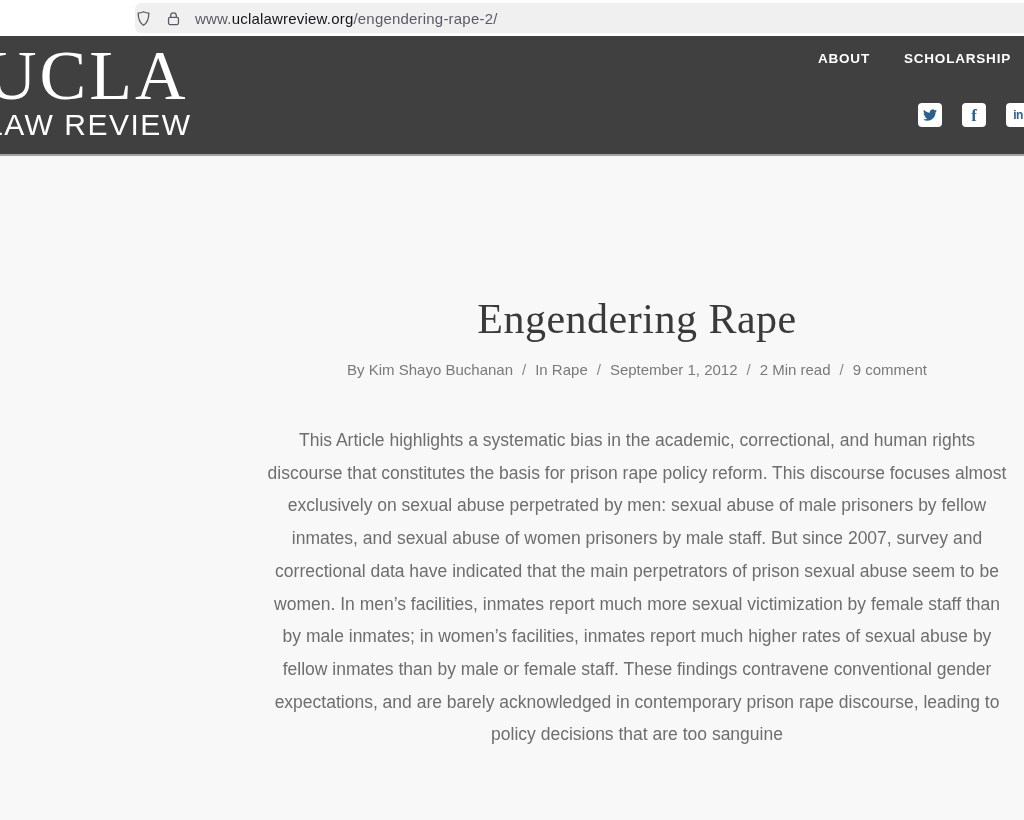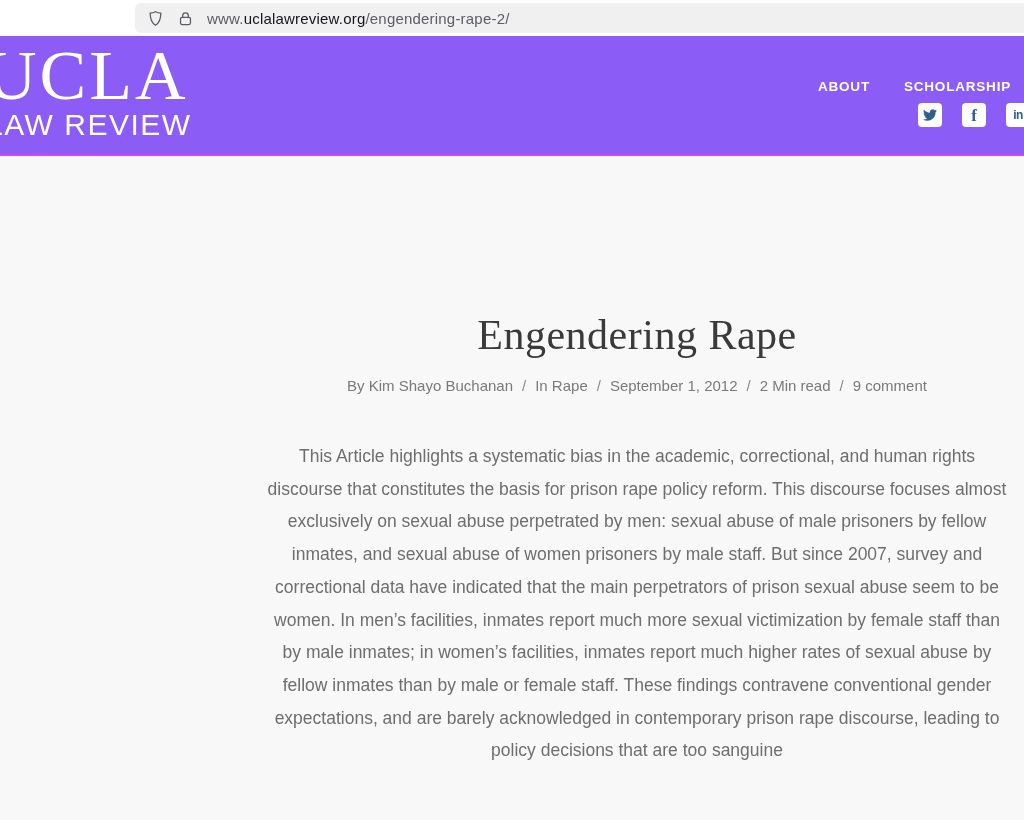--- a/index.html
+++ b/index.html
@@ -10,42 +10,42 @@
     font-family:"Liberation Sans", sans-serif;
   }
 
   
   .browser-chrome {
     height:36px; background:#ffffff; position:relative;
   }
   .url-bar {
     position:absolute; left:135px; right:0; top:3px; height:30px;
     background:#f0f0f1; border-radius:6px 0 0 6px;
-    display:flex; align-items:center; padding-left:12px;
+    display:flex; align-items:center; 
   }
   .url-bar .chrome-icon { width:17px; height:17px; margin-right:13px; flex:0 0 auto; display:block; }
   .url-text { font-size:15px; color:#5b5b66; letter-spacing:0.2px; white-space:nowrap; }
   .url-text .domain { color:#15141a; }
 
   
   .site-header {
-    height:120px; background:#8b5cf6; position:relative; overflow:hidden;
-    border-bottom:2px solid #d946ef;
+    height:120px; background:#404040; position:relative; overflow:hidden;
+    border-bottom:2px solid #a3a3a3;
   }
   .site-logo { position:absolute; left:-14px; top:8px; color:#ffffff; cursor:pointer; }
   .logo-ucla {
     font-family:"Liberation Serif", serif; font-size:70px; line-height:64px;
     letter-spacing:3px; font-weight:400;
   }
   .logo-lawreview {
     font-family:"Liberation Sans", sans-serif; font-size:30px; line-height:32px;
     letter-spacing:1.5px; font-weight:400; margin-top:1px;
   }
   .main-nav {
-    position:absolute; top:14px; right:13px; display:flex; gap:34px;margin-top:28px;
+    position:absolute; top:14px; right:13px; display:flex; gap:34px;
   }
   .nav-item {
     color:#ffffff; font-size:13.5px; font-weight:bold; letter-spacing:0.8px;
     cursor:pointer; line-height:18px;
   }
   .social-row {
     position:absolute; top:67px; right:-6px; display:flex; gap:20px;
   }
   .social-btn {
     width:24px; height:24px; background:#ffffff; border-radius:4px;
@@ -54,21 +54,21 @@
   }
   .social-btn svg { display:block; }
   .fb-glyph { font-weight:bold; font-size:17px; line-height:1; font-family:"Liberation Serif", serif; }
   .in-glyph { font-weight:bold; font-size:12px; line-height:1; letter-spacing:-0.5px; }
 
   
   .article {
     margin-left:250px; width:774px; text-align:center; padding-top:138px;
   }
   .page-title {
-    margin:16px; font-family:"Liberation Serif", serif; font-weight:400;
+    margin:0; font-family:"Liberation Serif", serif; font-weight:400;
     font-size:42px; line-height:50px; color:#3a3a3a; letter-spacing:0.5px;
   }
   .byline {
     margin-top:16px; font-size:15px; color:#7a7a7a; line-height:20px;
   }
   .byline a { color:#7a7a7a; text-decoration:none; cursor:pointer;margin-top:35px; }
   .byline .sep { margin:0 9px; color:#8a8a8a; }
   .abstract-heading {
     margin:38px 0 0 0; font-family:"Liberation Serif", serif;
     font-size:27px; line-height:34px; font-weight:700; color:#3b3b3b;

